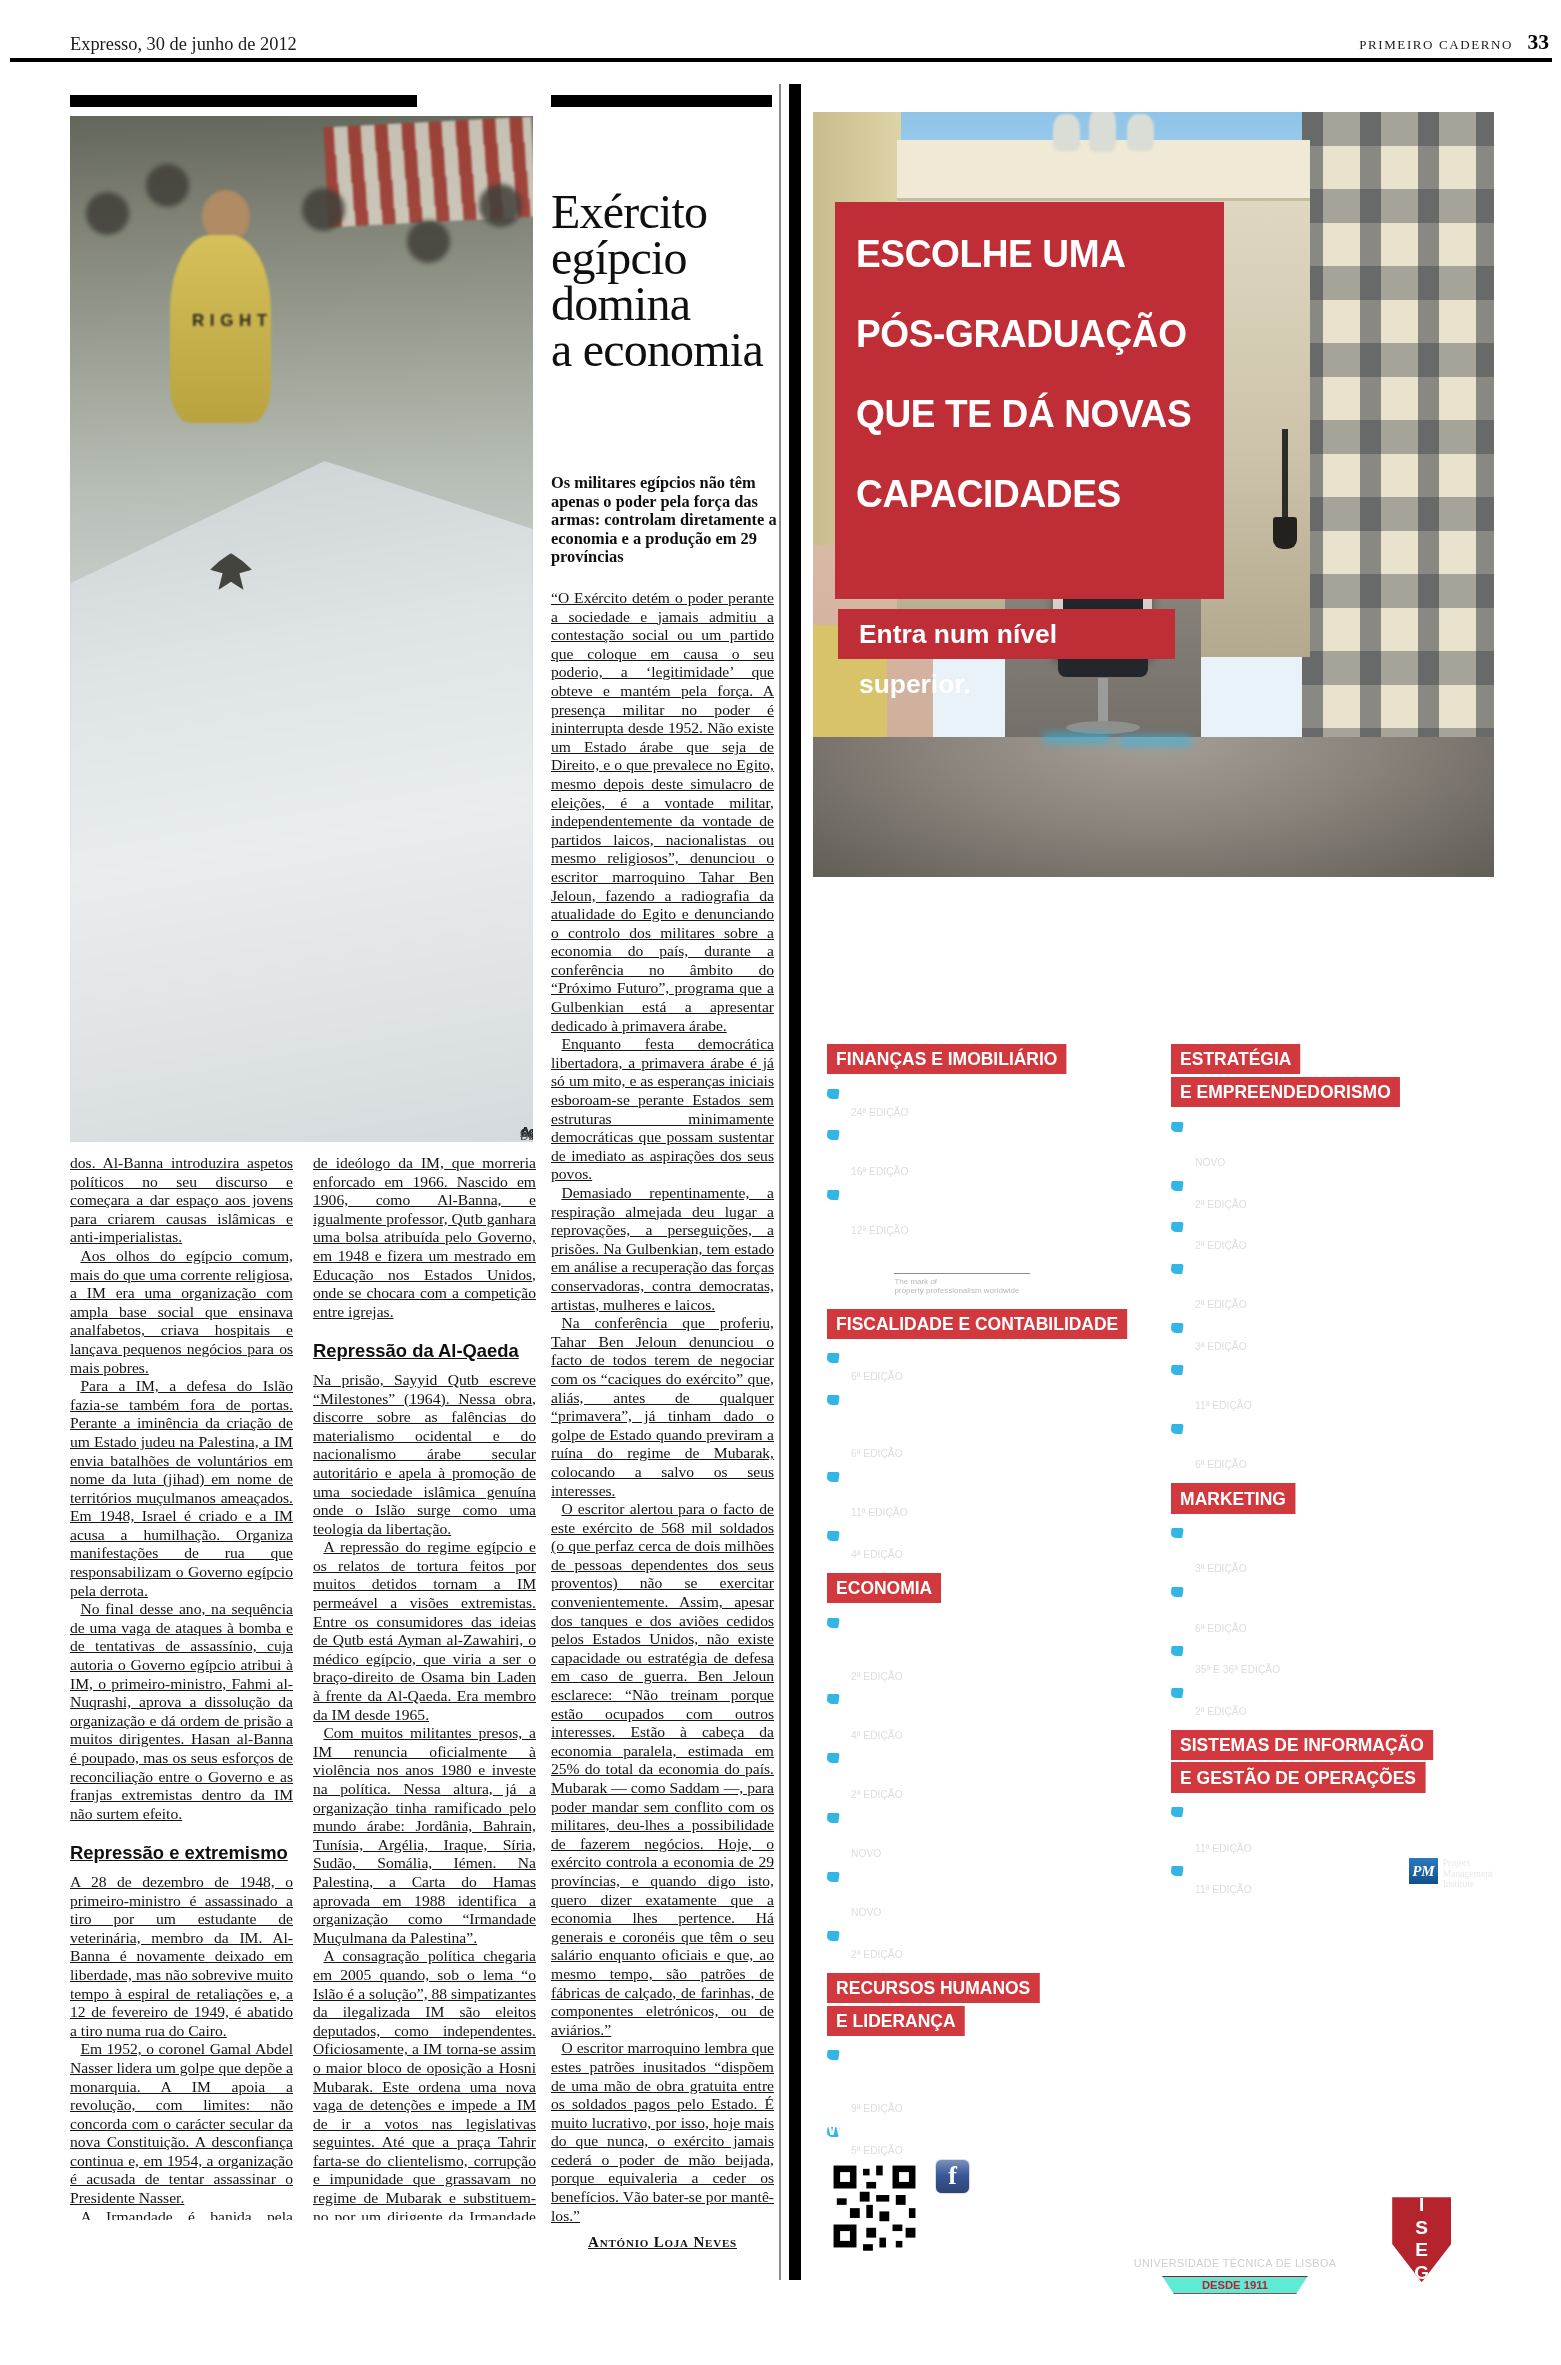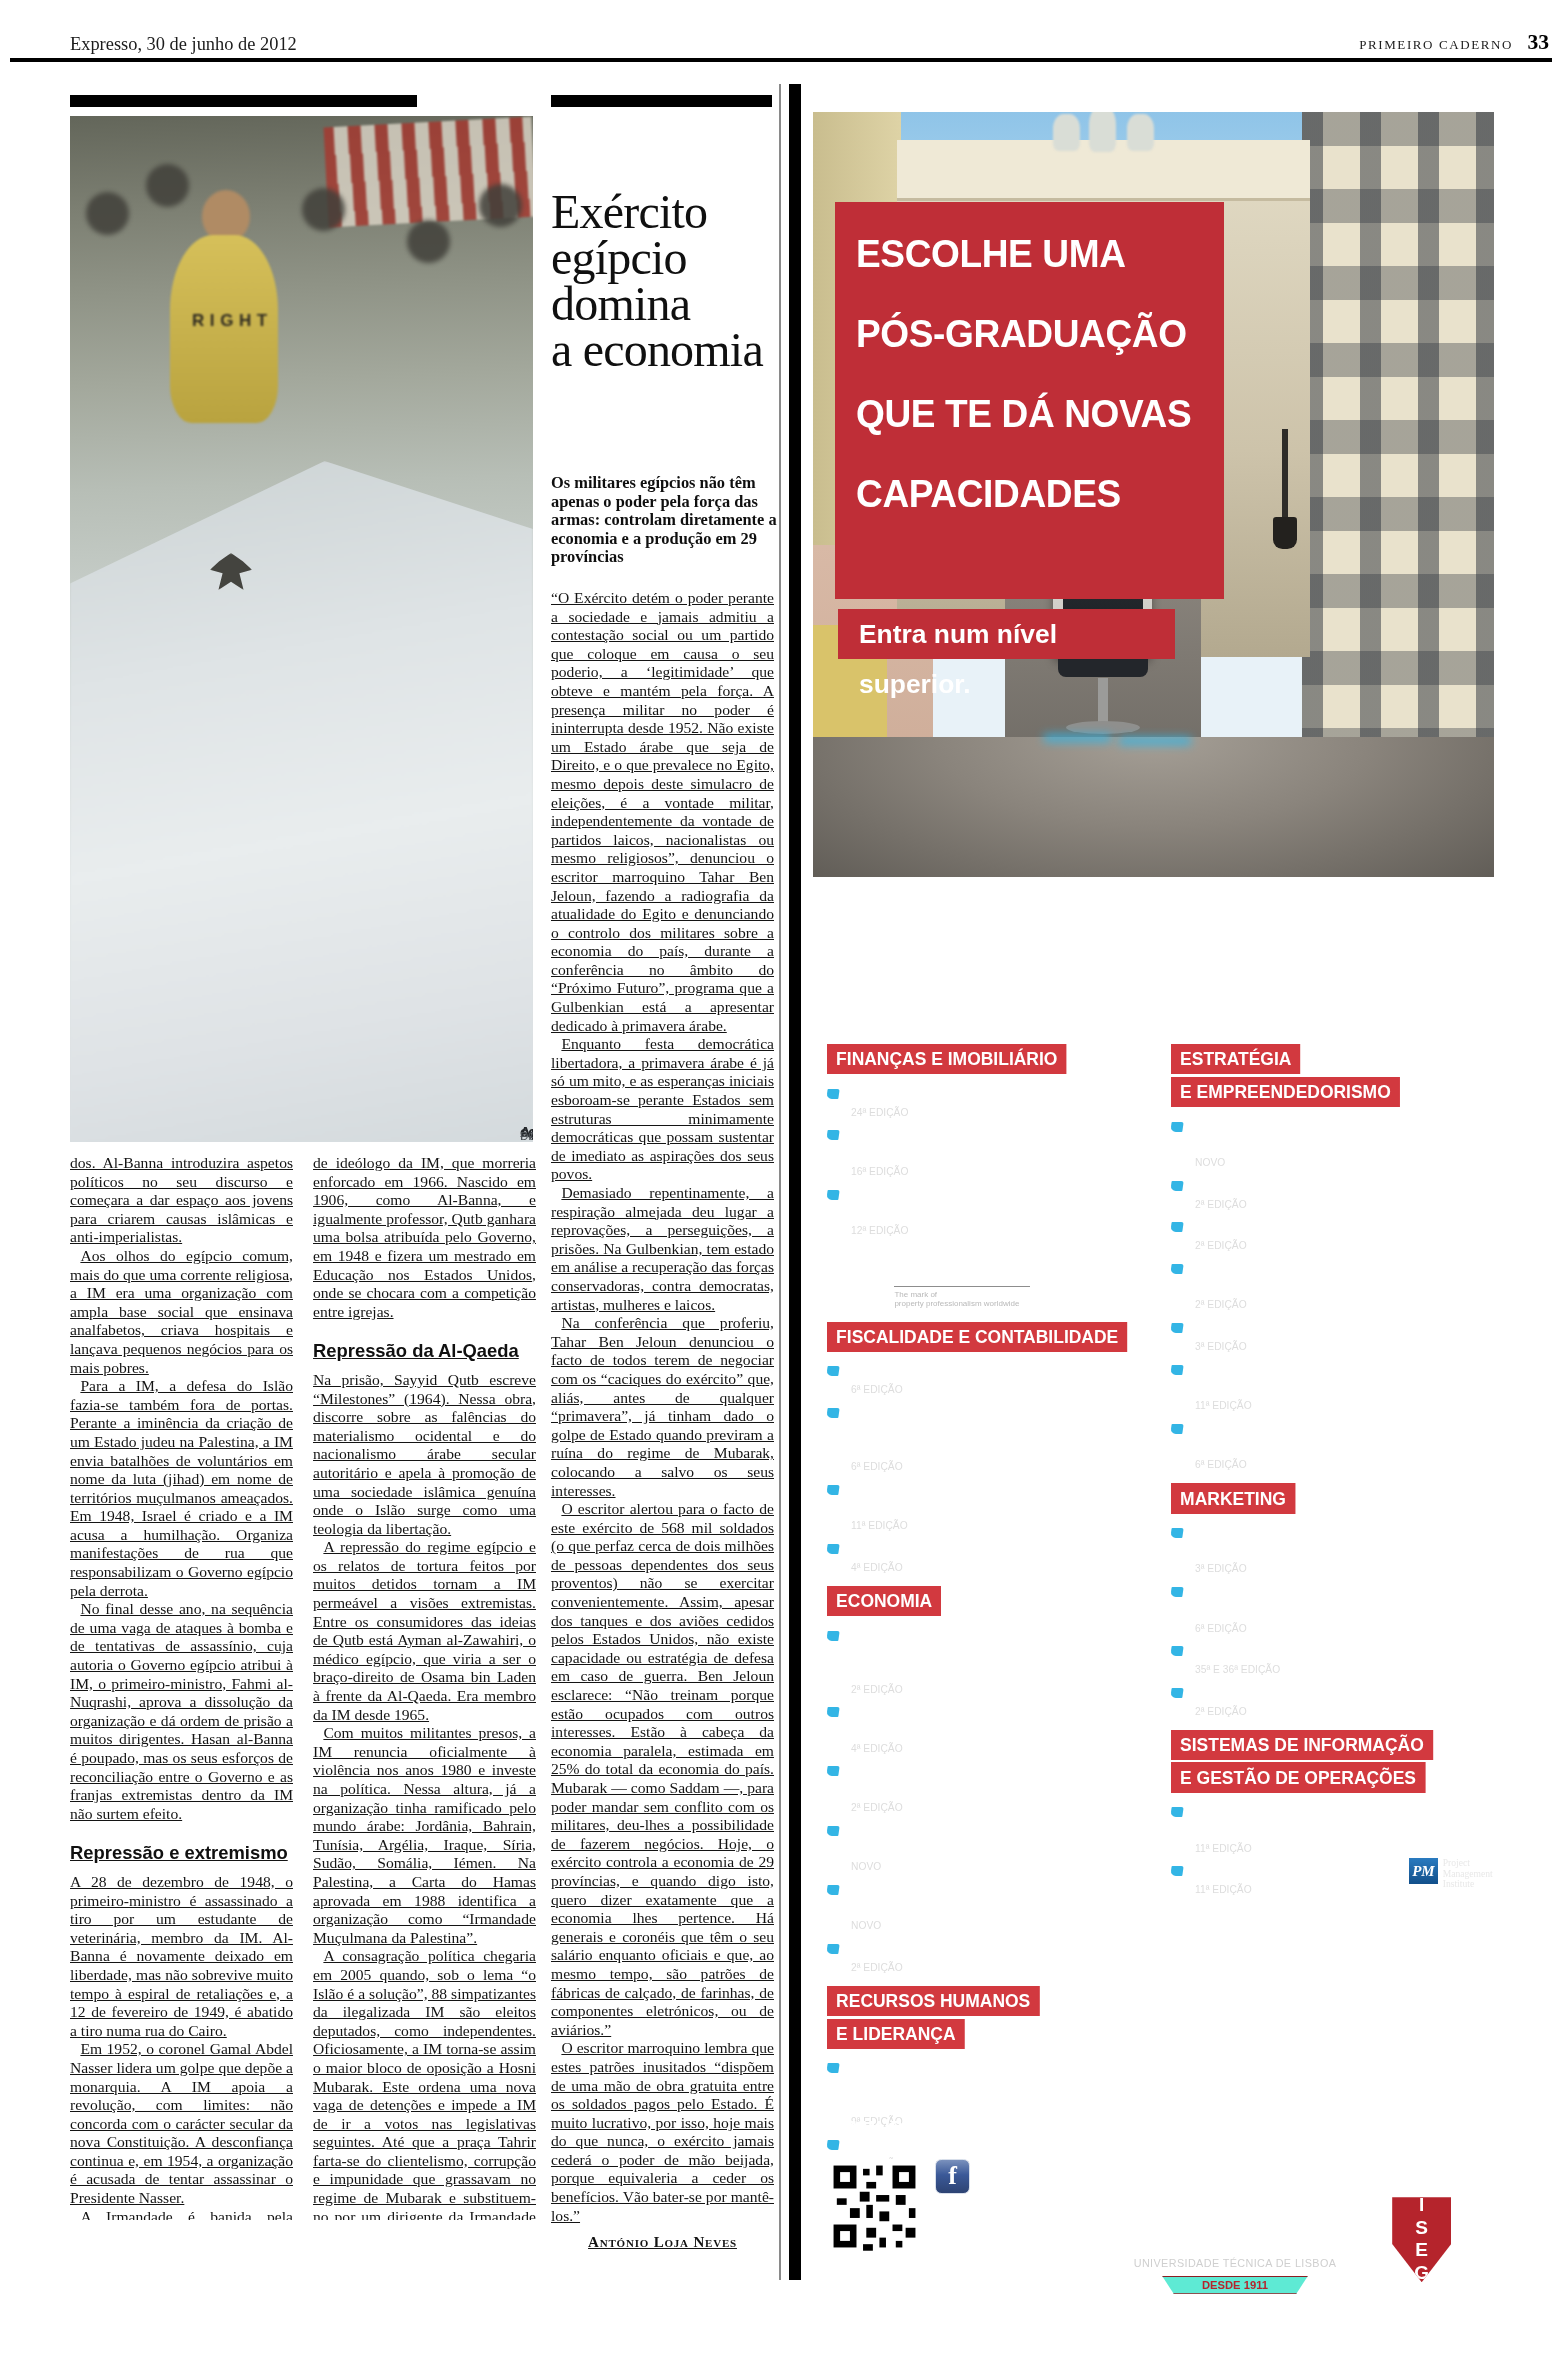--- a/index.html
+++ b/index.html
@@ -22,21 +22,21 @@
 
   
   .photo{position:absolute;left:70px;top:116px;width:463px;height:1026px;overflow:hidden;
     background:linear-gradient(178deg,#63665a 0%,#7c7f72 9%,#8f9386 17%,#a3a89c 26%,#b7beb6 36%,#c9d0cc 48%,#d5dbda 62%,#dde1e2 78%,#d9dee0 100%);}
   .photo *{position:absolute;}
   .p-banner{left:256px;top:6.4px;width:208px;height:100px;opacity:.8;filter:blur(0.8px);transform:rotate(-3deg);
     background:repeating-linear-gradient(88deg,#a8372e 0 13px,#ddd6c8 13px 27px);}
   .p-head{width:43px;height:43px;border-radius:50%;background:#41403a;filter:blur(2.4px);opacity:.85;}
   .p-face{left:132px;top:74px;width:48px;height:53px;background:#b08b64;border-radius:50%;filter:blur(1.6px);}
   .p-shirt{left:100px;top:119px;width:101px;height:188px;border-radius:40% 40% 20% 20%;filter:blur(0.8px);
-    background:linear-gradient(#d6c05a,#b9a33f);padding-left:7px;}
+    background:linear-gradient(#d6c05a,#b9a33f);}
   .p-shirt-text{left:14.4px;top:76px;width:96px;font:700 17px/19px "Liberation Sans",sans-serif;
     letter-spacing:5.6px;color:#2e2a20;text-align:center;filter:none;}
   .p-flag{left:0;top:345px;width:463px;height:681px;filter:blur(0.8px);
     background:linear-gradient(170deg,#ccd3d4 0%,#dfe4e6 30%,#e9edee 55%,#dfe3e6 80%,#d4dadd 100%);
     clip-path:polygon(0 18%,55% 0,100% 10%,100% 100%,0 100%);}
   .p-emblem{left:140px;top:437px;width:42px;height:37px;background:#35342e;opacity:.9;filter:blur(0.8px);
     clip-path:polygon(50% 0,78% 22%,100% 45%,70% 55%,80% 100%,50% 78%,20% 100%,30% 55%,0 45%,22% 22%);}
   .photo-caption{right:13px;bottom:19px;text-align:right;}
   .cap-line{font:700 15px/17px "Liberation Sans",sans-serif;color:#23262a;}
   .cap-credit{font:400 11.6px/14.4px "Liberation Sans",sans-serif;color:#4c5156;letter-spacing:0.6px;margin-top:5.6px;}
@@ -123,21 +123,21 @@
   .course-title{font:700 17px/17.6px "Liberation Sans",sans-serif;color:#fff;white-space:pre-line;
     transform:scaleX(.92);transform-origin:left;}
   .course-note{font:400 10.8px/12px "Liberation Sans",sans-serif;color:#ddd;margin-top:2.4px;
     transform:scaleX(.95);transform-origin:left;white-space:nowrap;}
 
   .rics{display:flex;align-items:flex-start;gap:8px;margin:3.2px 0 4.8px 24px;}
   .rics-circle{width:35px;height:35px;border-radius:50%;border:3.2px solid #fff;box-sizing:border-box;
     background:radial-gradient(circle at 42% 42%,#fff 0 7.2px,transparent 8px);}
   .rics-name{font:700 24px/27px "Liberation Sans",sans-serif;color:#fff;}
   .rics-tag{font:400 8px/9.6px "Liberation Sans",sans-serif;color:#b9b9b9;border-top:0.8px solid #8d8d8d;
-    margin-top:13px;padding-top:3px;width:136px;}
+    margin-top:0;padding-top:3px;width:136px;}
 
   .pmi{position:absolute;right:-4.8px;top:-4.8px;display:flex;gap:4.8px;align-items:flex-start;}
   .pmi-mark{width:29px;height:26px;background:linear-gradient(#2a7bc0,#124f8a);color:#fff;
     font:italic 700 15px/26px "Liberation Serif",serif;text-align:center;}
   .pmi-text{font:400 9.6px/10.4px "Liberation Serif",serif;color:#e8e8e8;white-space:pre-line;}
 
   .ad-footnote{margin-top:17.6px;width:296px;font:700 16px/18.4px "Liberation Sans",sans-serif;color:#fff;
     transform:scaleX(.92);transform-origin:left;}
   .ad-contact{margin-top:14.4px;font:400 16px/20px "Liberation Sans",sans-serif;color:#fff;
     transform:scaleX(.92);transform-origin:left;}

